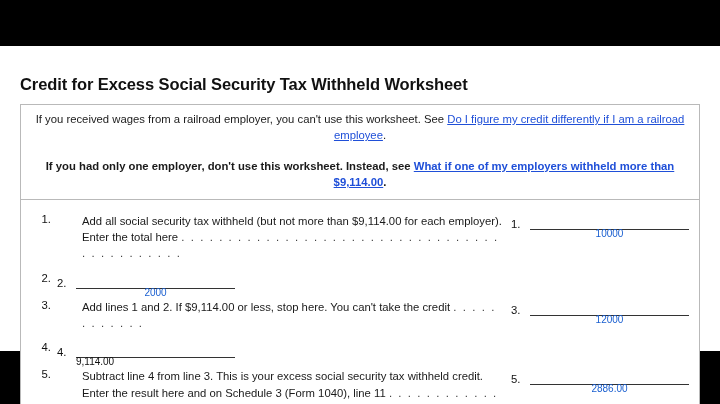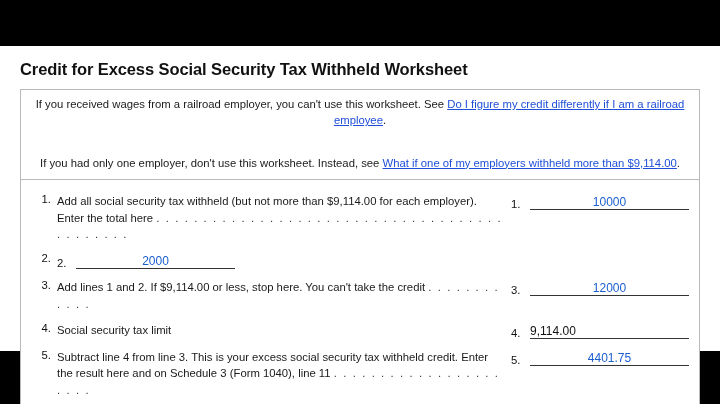--- a/index.html
+++ b/index.html
@@ -19,41 +19,42 @@
   .page {
     position: absolute;
     left: 0;
     top: 46px;
     width: 720px;
     height: 305px;
     background: #ffffff;
     font-family: "Liberation Sans", sans-serif;
     color: #1a1a1a;
     box-sizing: border-box;
-    padding: 0 16px;
+    padding: 15px 16px;
   }
   .worksheet-title {
     font-size: 16.5px;
     font-weight: bold;
     color: #111111;
     letter-spacing: -0.1px;
     margin: 14px 0 0 4px;
   }
   .notes {
     margin: 10px 4px 0 4px;
     border: 1px solid #b9b9b9;
     border-bottom: none;
     padding: 6px 10px 8px 10px;
     font-size: 11.3px;
     line-height: 1.45;
     color: #1a1a1a;
     text-align: center;
   }
   .note-row + .note-row {
-    margin-top: 26px;
+    margin-top: 14px;
+    font-weight: bold;
   }
   .note-row a {
     color: #1f4fd8;
     text-decoration: underline;
   }
   .table-box {
     margin: 0 4px;
     border: 1px solid #b9b9b9;
     padding: 8px 0 8px 0;
     background: #fff;
@@ -70,20 +71,21 @@
     text-align: right;
     padding-right: 6px;
     color: #111;
   }
   .ln-text {
     flex: 1 1 auto;
     font-size: 11.3px;
     line-height: 1.45;
     color: #1a1a1a;
     padding-right: 8px;
+    margin-left: 25px;
   }
   .dots {
     letter-spacing: 1.6px;
     color: #3a3a3a;
   }
   .ln-amt {
     flex: 0 0 178px;
     display: flex;
     align-items: flex-end;
     gap: 5px;
@@ -102,23 +104,23 @@
     position: relative;
     text-align: center;
     font-size: 11px;
   }
   .amt-field.right {
     text-align: left;
     padding-right: 3px;
   }
   .amt-value {
     color: #1a5fd0;
-    font-size: 12px;
+    font-size: 10px;
     position: relative;
-    top: 1px;
+    top: 13px;
   }
   .amt-value.static {
     color: #111111;
   }
 </style>
 </head>
 <body>
 
 <div class="screen">
   <div class="page">
@@ -157,32 +159,31 @@
         <div class="ln-num">3.</div>
         <div class="ln-text"><span>Add lines 1 and 2. If $9,114.00 or less, stop here. You can't take the credit</span> <span class="dots">. . . . . . . . . . . .</span></div>
         <div class="ln-amt">
           <div class="amt-num">3.</div>
           <div class="amt-field"><span class="amt-value">12000</span></div>
         </div>
       </div>
 
       <div class="line-row">
         <div class="ln-num">4.</div>
-        <div class="ln-text"><span>Social security tax limit</span> <span class="dots"></span></div>
         <div class="ln-amt">
           <div class="amt-num">4.</div>
           <div class="amt-field right"><span class="amt-value static">9,114.00</span></div>
         </div>
       </div>
 
       <div class="line-row">
         <div class="ln-num">5.</div>
         <div class="ln-text"><span>Subtract line 4 from line 3. This is your excess social security tax withheld credit. Enter the result here and on Schedule 3 (Form 1040), line 11</span> <span class="dots">. . . . . . . . . . . . . . . . . . . . . .</span></div>
         <div class="ln-amt">
           <div class="amt-num">5.</div>
-          <div class="amt-field"><span class="amt-value">4401.75</span></div>
+          <div class="amt-field"><span class="amt-value">2886.00</span></div>
         </div>
       </div>
 
     </div>
 
   </div>
 </div>
 
 </body></html>

